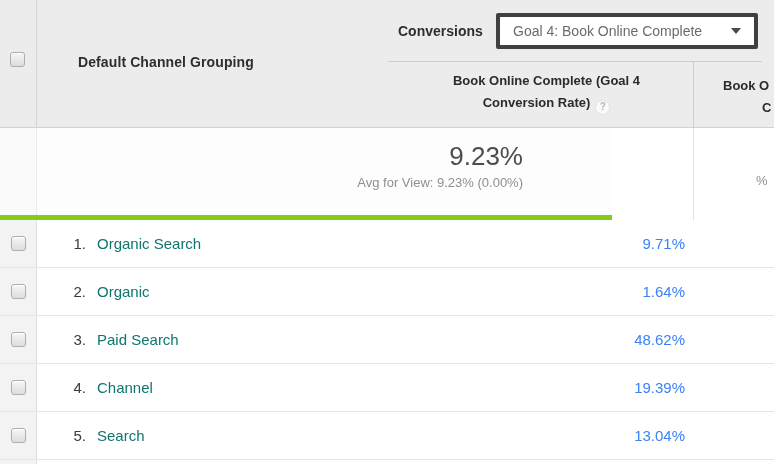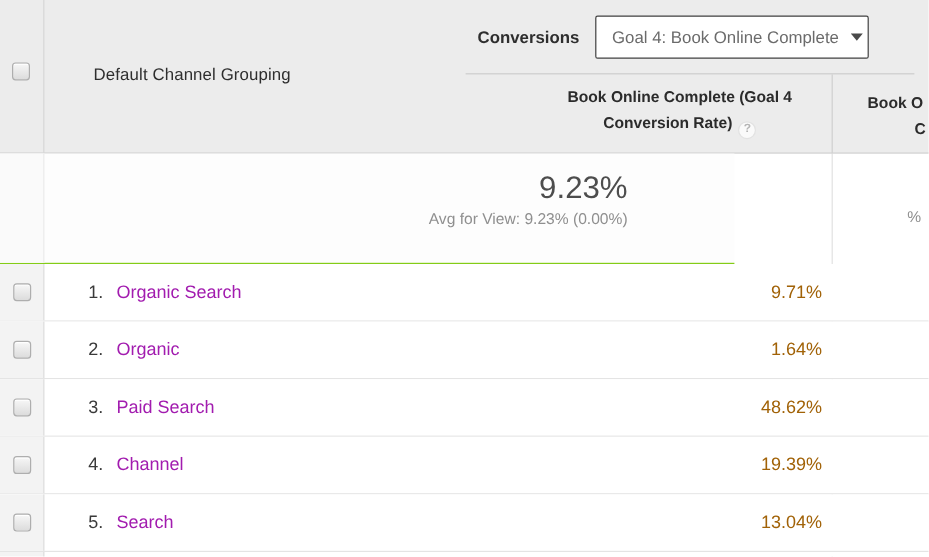--- a/index.html
+++ b/index.html
@@ -20,44 +20,44 @@
   }
   .cb {
     display:inline-block; width:15px; height:15px;
     border:1px solid #aeaeae; border-radius:3px;
     background:linear-gradient(180deg,#f7f7f7,#dcdcdc);
     box-shadow:inset 0 1px 0 #fff; cursor:pointer;
   }
   .hdr-cb { position:absolute; left:10px; top:52px; }
   .dim-hdr {
     position:absolute; left:78px; top:54px;
-    font-size:14px; font-weight:normal; color:#2e2e2e; letter-spacing:.1px;
+    font-size:14px; font-weight:bold; color:#2e2e2e; letter-spacing:.1px;
   }
   .conv-bar {
     position:absolute; left:388px; top:0; width:374px; height:62px;
     border-bottom:1px solid #cccccc;
   }
   .conv-label {
     position:absolute; left:10px; top:23px;
     font-size:14px; font-weight:bold; color:#2e2e2e;
   }
   .goal-select {
-    position:absolute; left:108px; top:13px; width:228px; height:36px;
-    background:#ffffff; border:1px solid #404040; border-radius:2px;
+    position:absolute; left:108px; top:13px; width:262px; height:36px;
+    background:#ffffff; border:4px solid #404040; border-radius:2px;
     display:flex; align-items:center; justify-content:space-between;
     padding:0 13px; cursor:pointer;
   }
   .goal-select-text { font-size:14px; color:#6b6b6b; white-space:nowrap; }
   .caret {
     width:0; height:0; margin-left:10px;
     border-left:5px solid transparent; border-right:5px solid transparent;
     border-top:6px solid #4a4a4a;
   }
   .mcol1-hdr {
-    position:absolute; left:420px; top:70px; width:293px;
+    position:absolute; left:400px; top:70px; width:293px;
     text-align:center; font-size:13px; font-weight:bold; color:#2b2b2b;
     line-height:22px;
   }
   .help {
     display:inline-flex; width:15px; height:15px; border-radius:50%;
     background:#fafafa; border:1px solid #e2e2e2; color:#b5b5b5;
     font-size:10px; font-weight:bold; align-items:center; justify-content:center;
     margin-left:5px; vertical-align:-3px; cursor:pointer;
   }
   .mcol2-line1 {
@@ -67,21 +67,21 @@
   .mcol2-line2 {
     position:absolute; left:762px; top:100px;
     font-size:13px; font-weight:bold; color:#2b2b2b; white-space:nowrap;
   }
   
   .vdiv-hdr { position:absolute; left:693px; top:62px; width:1px; height:66px; background:#cfcfcf; }
   .vdiv-body { position:absolute; left:693px; top:128px; width:1px; height:336px; background:#e2e2e2; }
   
   .summary {
     position:absolute; left:0; top:128px; width:612px; height:92px;
-    background:#fdfdfd; border-bottom:1px solid #84cc16;
+    background:#fdfdfd; border-bottom:5px solid #84cc16;
   }
   .sum-cb-col {
     position:absolute; left:0; top:0; width:37px; height:100%;
     background:#fafafa; border-right:1px solid #ebebeb;
   }
   .sum-value {
     position:absolute; right:89px; top:13px;
     font-size:26px; color:#4d4d4d; text-align:right;
   }
   .sum-avg {
@@ -102,25 +102,25 @@
     position:absolute; left:0; top:0; width:37px; height:100%;
     background:#f3f3f3; border-right:1px solid #dedede;
   }
   .row-cb { position:absolute; left:11px; top:16px; }
   .row-index {
     position:absolute; left:52px; top:15px; width:34px;
     text-align:right; font-size:15px; color:#3a3a3a;
   }
   .row-channel {
     position:absolute; left:97px; top:15px;
-    font-size:15px; color:#a21caf; cursor:pointer; text-decoration:none;
+    font-size:15px; color:#0f766e; cursor:pointer; text-decoration:none;
   }
   .row-value {
     position:absolute; right:89px; top:15px;
-    font-size:15px; color:#a16207; text-align:right;
+    font-size:15px; color:#3b82f6; text-align:right;
   }
   .row.partial { height:4px; border-bottom:none; }
 </style>
 </head>
 <body>
 
 <div class="ga-table">
 
   <div class="hdr">
     <div class="hdr-cb-col">

